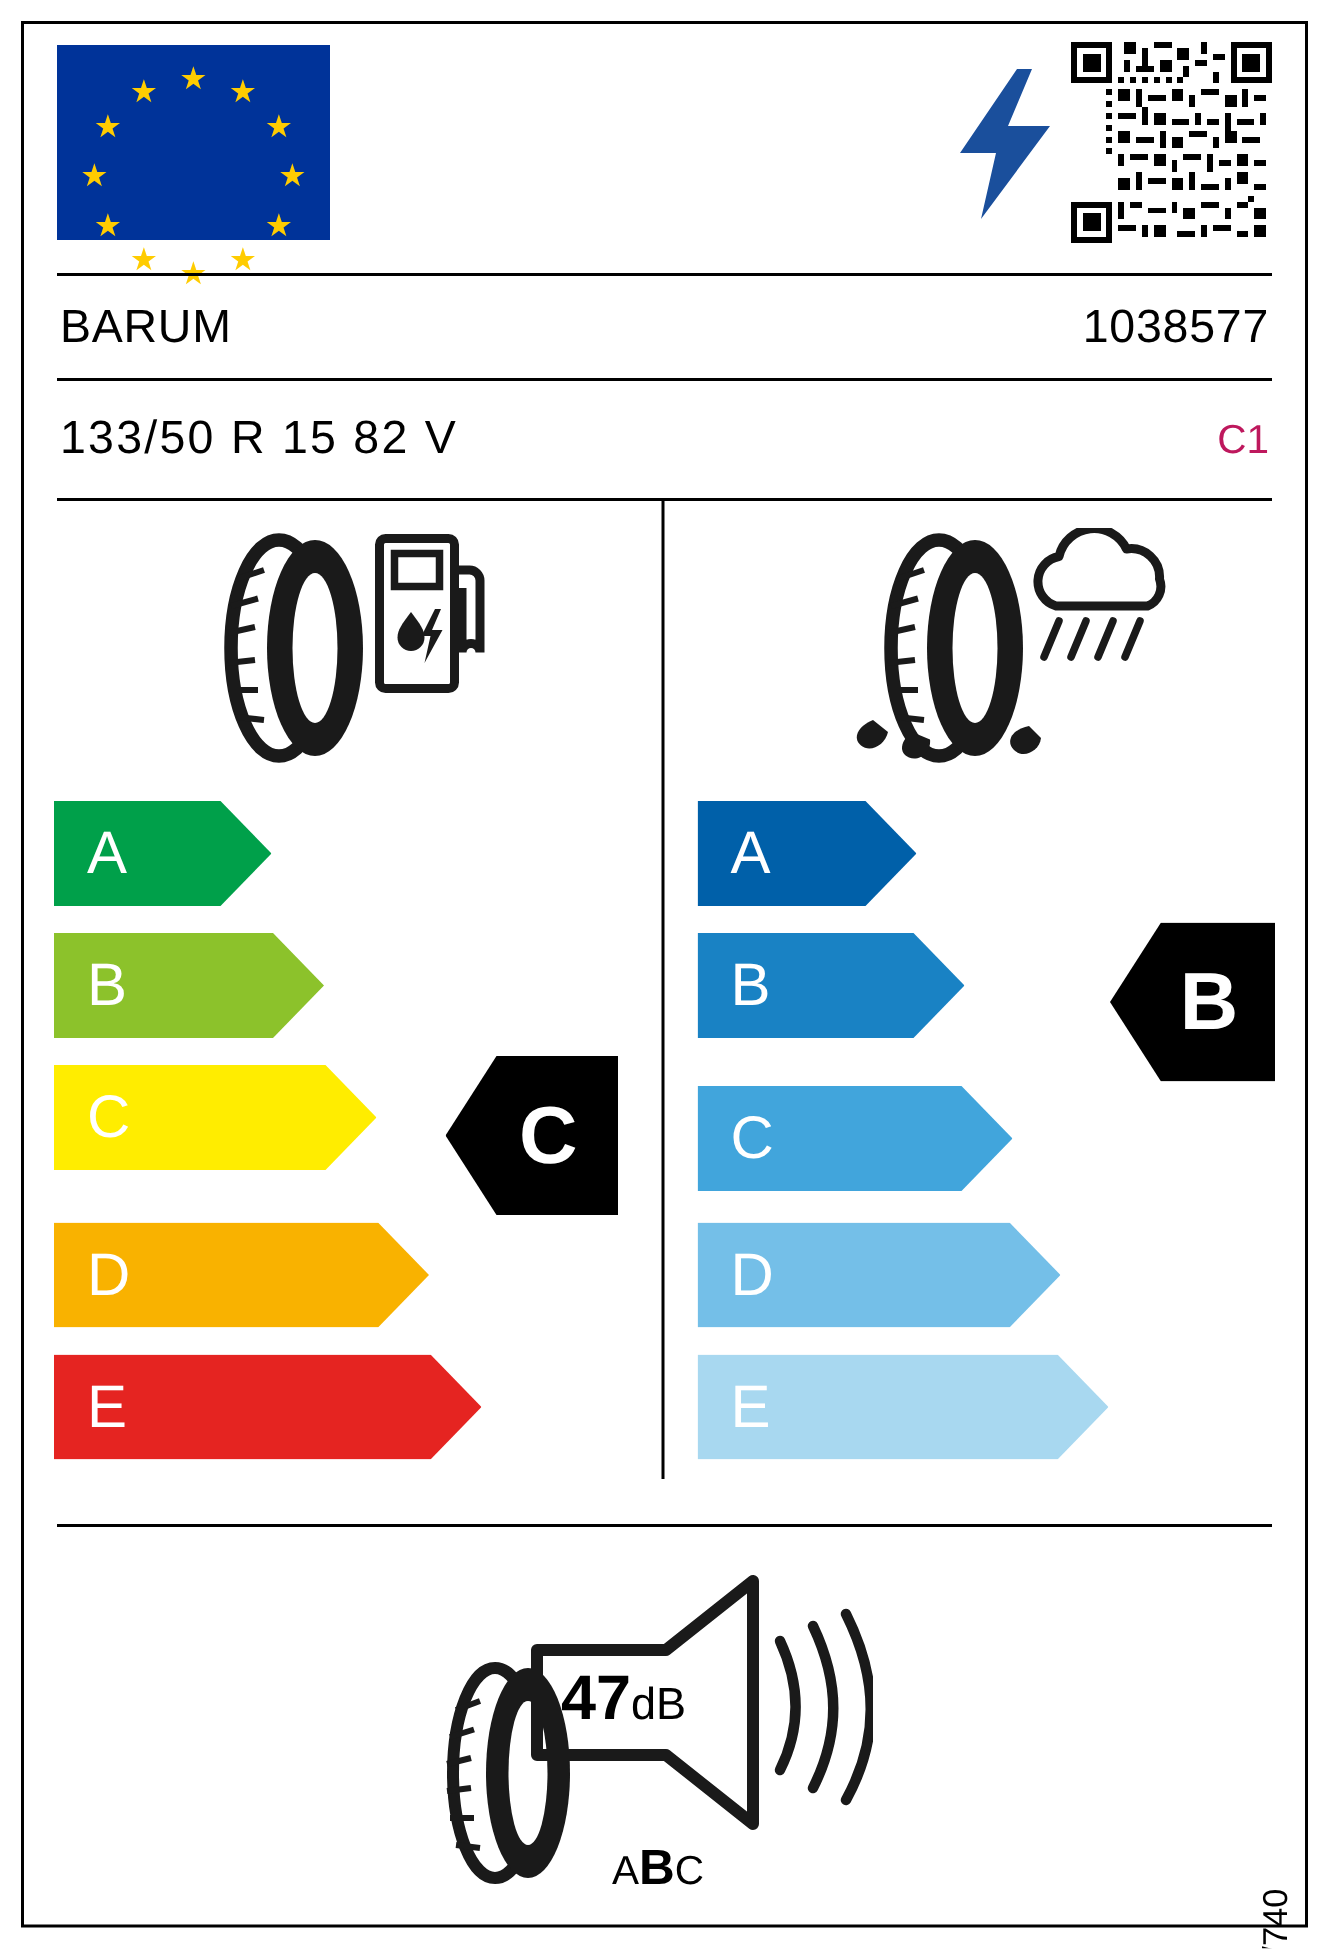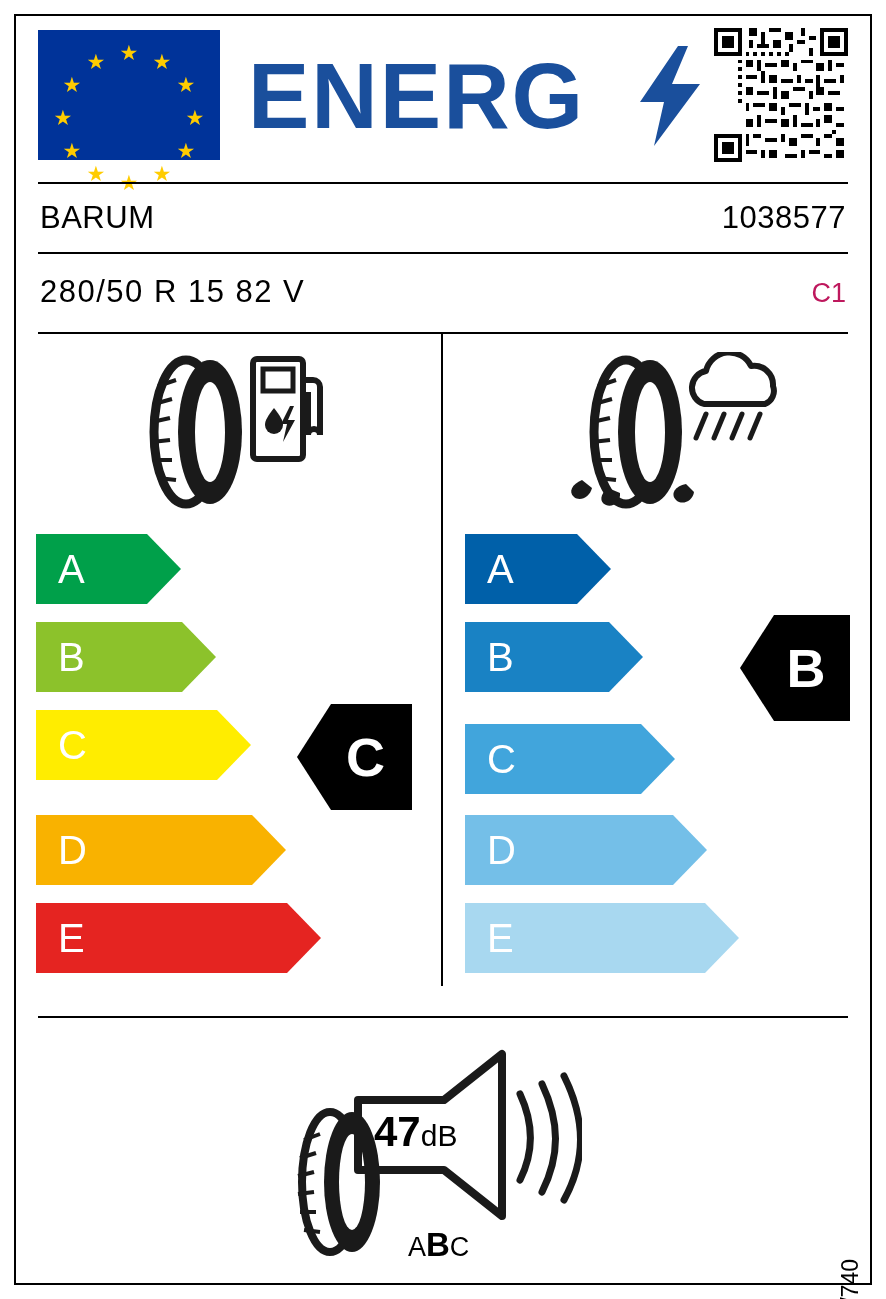--- a/index.html
+++ b/index.html
@@ -191,21 +191,20 @@
     <div class="star" style="left:137px; top:110px;">★</div>
     <div class="star" style="left:113px; top:133px;">★</div>
     <div class="star" style="left:80px; top:142px;">★</div>
     <div class="star" style="left:47px; top:133px;">★</div>
     <div class="star" style="left:23px; top:110px;">★</div>
     <div class="star" style="left:14px; top:77px;">★</div>
     <div class="star" style="left:23px; top:44px;">★</div>
     <div class="star" style="left:47px; top:21px;">★</div>
   </div>
 
-  <div class="energ-word">ENERG</div>
   <div class="energ-bolt">
     <svg width="60" height="100" viewBox="0 0 60 100">
       <polygon points="38,0 0,56 24,56 14,100 60,38 32,38 48,0" fill="#1A4F9C"></polygon>
     </svg>
   </div>
 
   <div class="qr">
     <svg width="134" height="134" viewBox="0 0 34 34" shape-rendering="crispEdges">
       <rect width="34" height="34" fill="#fff"></rect>
       <g fill="#000">
@@ -319,21 +318,21 @@
       </g>
     </svg>
   </div>
 
   <div class="hr" style="top:182px;"></div>
 
   <div class="brand">BARUM</div>
   <div class="sku">1038577</div>
   <div class="hr" style="top:252px;"></div>
 
-  <div class="tyre-size">280/50 R 15 82 V</div>
+  <div class="tyre-size">133/50 R 15 82 V</div>
   <div class="tyre-class">C1</div>
   <div class="hr" style="top:332px;"></div>
 
   <div class="vr" style="left:441px; top:334px; height:652px;"></div>
 
   <div class="pictogram" style="left:128px; top:352px; width:200px; height:160px;">
     <svg width="200" height="160" viewBox="0 0 200 160">
       <g>
         <ellipse cx="58" cy="80" rx="32" ry="72" fill="none" stroke="#1a1a1a" stroke-width="9"></ellipse>
         <ellipse cx="82" cy="80" rx="32" ry="72" fill="#1a1a1a"></ellipse>

